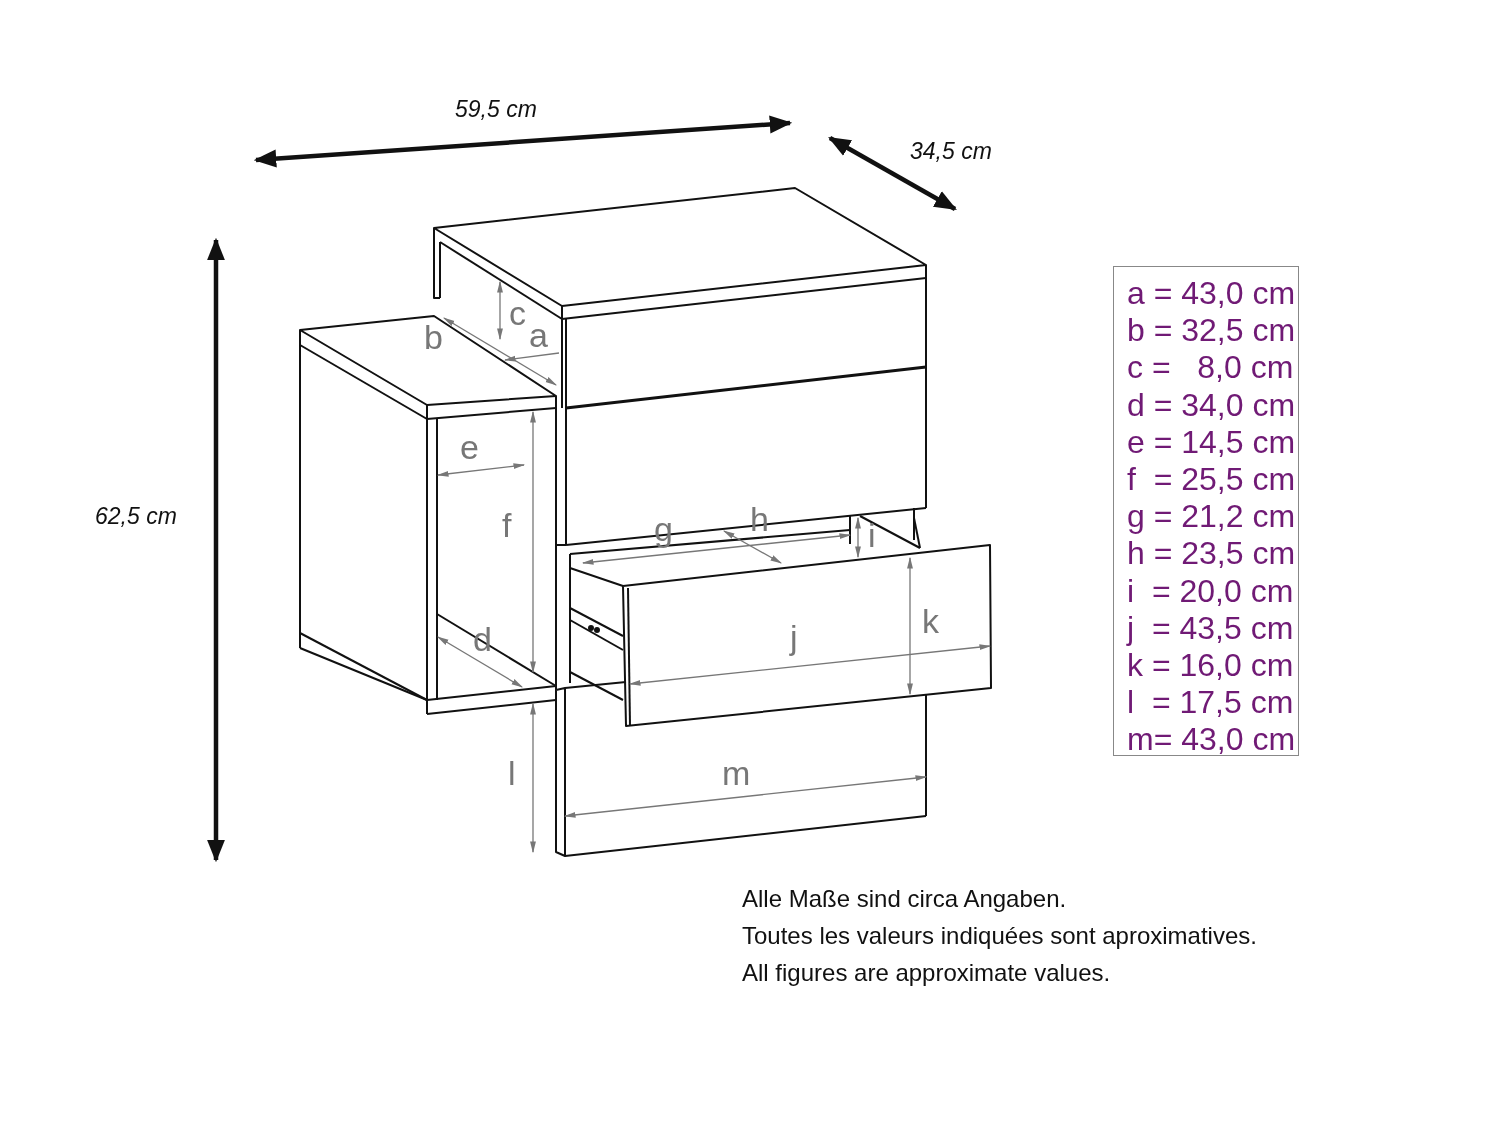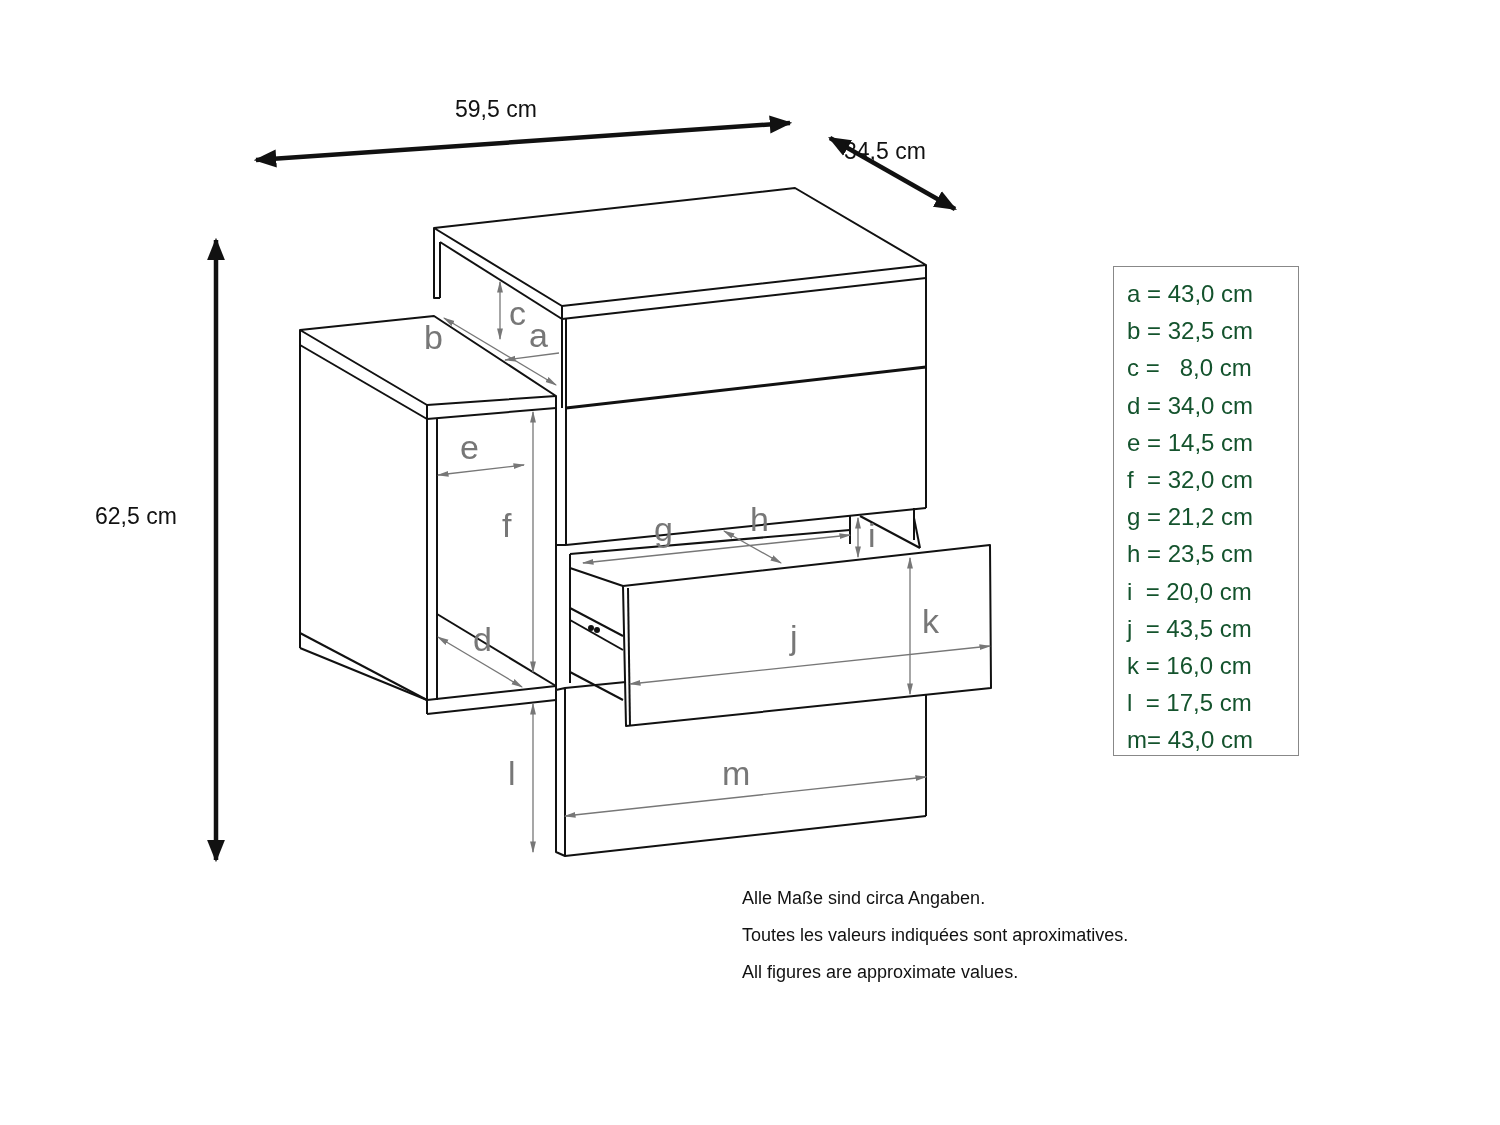--- a/index.html
+++ b/index.html
@@ -1,25 +1,25 @@
 <!DOCTYPE html>
 <html><head>
   <meta charset="utf-8">
   <style>
     html, body { margin: 0; padding: 0; background: #ffffff; }
     body { width: 1500px; height: 1125px; position: relative; overflow: hidden;
            font-family: "Liberation Sans", sans-serif; }
     #drawing { position: absolute; left: 0; top: 0; width: 1500px; height: 1125px; }
-    .overall-label { position: absolute; font-size: 23px; color: #111; white-space: nowrap; }
+    .overall-label { position: absolute; font-size: 23px; color: #111; white-space: nowrap; font-style: italic; }
     .dim-letter { position: absolute; font-size: 34px; color: #777; line-height: 1; }
     .legend-box { position: absolute; left: 1113px; top: 266px; width: 186px; height: 490px;
                   border: 1.5px solid #888; box-sizing: border-box; padding: 8px 0 0 13px; }
-    .legend-row { font-size: 24px; color: #14532d; height: 37.2px; line-height: 37px; white-space: pre; }
+    .legend-row { font-size: 32px; color: #701a75; height: 37.2px; line-height: 37px; white-space: pre; }
     .notes { position: absolute; left: 742px; top: 880px; }
-    .note-line { font-size: 18px; color: #111; line-height: 37px; white-space: nowrap; }
+    .note-line { font-size: 24px; color: #111; line-height: 37px; white-space: nowrap; }
   </style>
 </head>
 <body>
 
 <svg id="drawing" viewBox="0 0 1500 1125" xmlns="http://www.w3.org/2000/svg">
   <defs>
     <marker id="blk" viewBox="0 0 10 10" refX="9" refY="5" markerWidth="5" markerHeight="5" orient="auto-start-reverse">
       <path d="M0,1 L10,5 L0,9 z" fill="#111"></path>
     </marker>
     <marker id="gry" viewBox="0 0 10 10" refX="9" refY="5" markerWidth="9" markerHeight="9" orient="auto-start-reverse">
@@ -101,21 +101,21 @@
     <line x1="724" y1="531" x2="781" y2="563" marker-start="url(#gry)" marker-end="url(#gry)"></line>
     <line x1="858" y1="518" x2="858" y2="557" marker-start="url(#gry)" marker-end="url(#gry)"></line>
     <line x1="630" y1="684" x2="990" y2="646" marker-start="url(#gry)" marker-end="url(#gry)"></line>
     <line x1="910" y1="558" x2="910" y2="694" marker-start="url(#gry)" marker-end="url(#gry)"></line>
     <line x1="533" y1="704" x2="533" y2="852" marker-start="url(#gry)" marker-end="url(#gry)"></line>
     <line x1="565" y1="816" x2="926" y2="777" marker-start="url(#gry)" marker-end="url(#gry)"></line>
   </g>
 </svg>
 
 <div class="overall-label" style="left:455px; top:96px;">59,5 cm</div>
-<div class="overall-label" style="left:844px; top:138px;">34,5 cm</div>
+<div class="overall-label" style="left:910px; top:138px;">34,5 cm</div>
 <div class="overall-label" style="left:95px; top:503px;">62,5 cm</div>
 
 <div class="dim-letter" style="left:529px; top:318px;">a</div>
 <div class="dim-letter" style="left:424px; top:320px;">b</div>
 <div class="dim-letter" style="left:509px; top:296px;">c</div>
 <div class="dim-letter" style="left:473px; top:622px;">d</div>
 <div class="dim-letter" style="left:460px; top:430px;">e</div>
 <div class="dim-letter" style="left:502px; top:508px;">f</div>
 <div class="dim-letter" style="left:654px; top:512px;">g</div>
 <div class="dim-letter" style="left:750px; top:502px;">h</div>
@@ -124,21 +124,21 @@
 <div class="dim-letter" style="left:922px; top:604px;">k</div>
 <div class="dim-letter" style="left:508px; top:756px;">l</div>
 <div class="dim-letter" style="left:722px; top:756px;">m</div>
 
 <div class="legend-box">
   <div class="legend-row">a = 43,0 cm</div>
   <div class="legend-row">b = 32,5 cm</div>
   <div class="legend-row">c =   8,0 cm</div>
   <div class="legend-row">d = 34,0 cm</div>
   <div class="legend-row">e = 14,5 cm</div>
-  <div class="legend-row">f  = 32,0 cm</div>
+  <div class="legend-row">f  = 25,5 cm</div>
   <div class="legend-row">g = 21,2 cm</div>
   <div class="legend-row">h = 23,5 cm</div>
   <div class="legend-row">i  = 20,0 cm</div>
   <div class="legend-row">j  = 43,5 cm</div>
   <div class="legend-row">k = 16,0 cm</div>
   <div class="legend-row">l  = 17,5 cm</div>
   <div class="legend-row">m= 43,0 cm</div>
 </div>
 
 <div class="notes">

